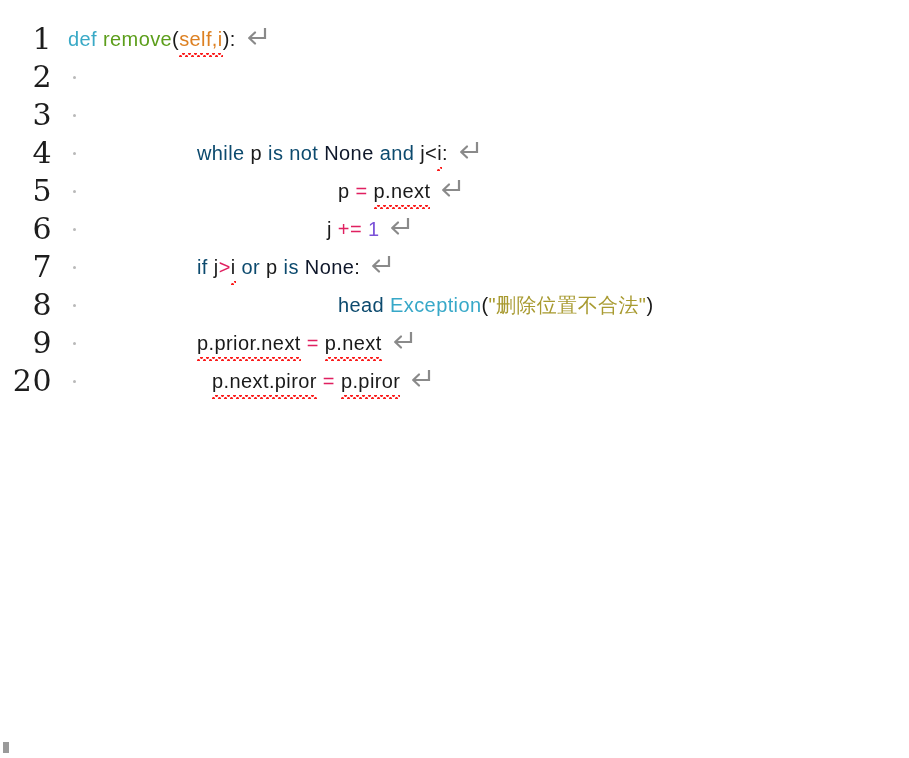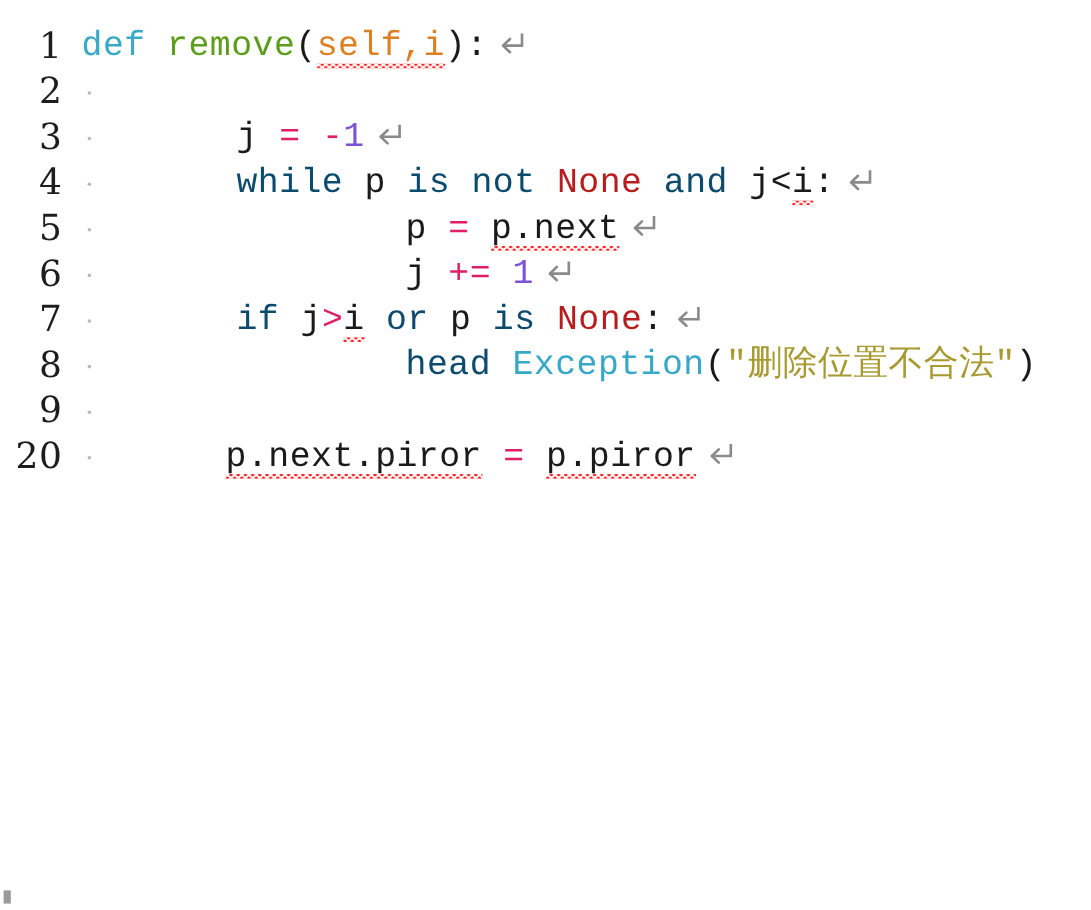--- a/index.html
+++ b/index.html
@@ -48,34 +48,34 @@
     top: 18px;
     width: 3px;
     height: 3px;
     background: #b9b9b9;
     border-radius: 50%;
   }
 
   .code-text {
     position: absolute;
     top: 0;
-    font-family: Liberation Mono, monospace;
-    font-size: 29px;
+    font-family: Liberation Sans, sans-serif;
+    font-size: 20px;
     line-height: 38px;
     color: #1a1a1a;
     white-space: pre;
     letter-spacing: 0.4px;
   }
 
   
   .tok-kw       { color: #0c4a6e; }
   .tok-def      { color: #39a9c6; }
   .tok-fn       { color: #5c9e1b; }
   .tok-param    { color: #dd8022; }
-  .tok-const    { color: #b91c1c; }
+  .tok-const    { color: #0f172a; }
   .tok-num      { color: #7b52d8; }
   .tok-op       { color: #e02060; }
   .tok-cls      { color: #37a8c8; text-align: right; }
   .tok-str      { color: #a89a30; }
   .tok-plain    { color: #1a1a1a; }
 
   
   .squiggle {
     position: relative;
     display: inline-block;
@@ -124,69 +124,69 @@
               <path d="M12 6.5 L6.2 12 L12 17.5" fill="none" stroke="#8a8a8a" stroke-width="2.2" stroke-linecap="round" stroke-linejoin="round"></path>
             </svg></span></div>
       </div>
       <div class="code-line" style="top: 58px;">
         <div class="gutter">2</div>
         <div class="ws-dot" style="left: 73px;"></div>
       </div>
       <div class="code-line" style="top: 96px;">
         <div class="gutter">3</div>
         <div class="ws-dot" style="left: 73px;"></div>
-        <div class="code-text" style="left: 197px;"><span class="tok-plain">j</span><span class="tok-plain"> </span><span class="tok-op">=</span><span class="tok-plain"> </span><span class="tok-op">-</span><span class="tok-num">1</span><span class="ret"><svg width="24" height="22" viewBox="0 0 24 22" xmlns="http://www.w3.org/2000/svg">
-              <path d="M22 3 L22 12 L7 12" fill="none" stroke="#8a8a8a" stroke-width="2.2" stroke-linecap="square" stroke-linejoin="miter"></path>
-              <path d="M12 6.5 L6.2 12 L12 17.5" fill="none" stroke="#8a8a8a" stroke-width="2.2" stroke-linecap="round" stroke-linejoin="round"></path>
-            </svg></span></div>
       </div>
       <div class="code-line" style="top: 134px;">
         <div class="gutter">4</div>
         <div class="ws-dot" style="left: 73px;"></div>
         <div class="code-text" style="left: 197px;"><span class="tok-kw">while</span><span class="tok-plain"> </span><span class="tok-plain">p</span><span class="tok-plain"> </span><span class="tok-kw">is</span><span class="tok-plain"> </span><span class="tok-kw">not</span><span class="tok-plain"> </span><span class="tok-const">None</span><span class="tok-plain"> </span><span class="tok-kw">and</span><span class="tok-plain"> </span><span class="tok-plain">j</span><span class="tok-plain">&lt;</span><span class="tok-plain squiggle">i</span><span class="tok-plain">:</span><span class="ret"><svg width="24" height="22" viewBox="0 0 24 22" xmlns="http://www.w3.org/2000/svg">
               <path d="M22 3 L22 12 L7 12" fill="none" stroke="#8a8a8a" stroke-width="2.2" stroke-linecap="square" stroke-linejoin="miter"></path>
               <path d="M12 6.5 L6.2 12 L12 17.5" fill="none" stroke="#8a8a8a" stroke-width="2.2" stroke-linecap="round" stroke-linejoin="round"></path>
             </svg></span></div>
       </div>
       <div class="code-line" style="top: 172px;">
         <div class="gutter">5</div>
         <div class="ws-dot" style="left: 73px;"></div>
         <div class="code-text" style="left: 338px; text-align: right;"><span class="tok-plain">p</span><span class="tok-plain"> </span><span class="tok-op">=</span><span class="tok-plain"> </span><span class="tok-plain squiggle">p.next</span><span class="ret"><svg width="24" height="22" viewBox="0 0 24 22" xmlns="http://www.w3.org/2000/svg">
               <path d="M22 3 L22 12 L7 12" fill="none" stroke="#8a8a8a" stroke-width="2.2" stroke-linecap="square" stroke-linejoin="miter"></path>
               <path d="M12 6.5 L6.2 12 L12 17.5" fill="none" stroke="#8a8a8a" stroke-width="2.2" stroke-linecap="round" stroke-linejoin="round"></path>
             </svg></span></div>
       </div>
       <div class="code-line" style="top: 210px;">
         <div class="gutter">6</div>
         <div class="ws-dot" style="left: 73px;"></div>
-        <div class="code-text" style="left: 338px;"><span class="tok-plain">j</span><span class="tok-plain"> </span><span class="tok-op">+=</span><span class="tok-plain"> </span><span class="tok-num">1</span><span class="ret"><svg width="24" height="22" viewBox="0 0 24 22" xmlns="http://www.w3.org/2000/svg">
+        <div class="code-text" style="left: 327px;"><span class="tok-plain">j</span><span class="tok-plain"> </span><span class="tok-op">+=</span><span class="tok-plain"> </span><span class="tok-num">1</span><span class="ret"><svg width="24" height="22" viewBox="0 0 24 22" xmlns="http://www.w3.org/2000/svg">
               <path d="M22 3 L22 12 L7 12" fill="none" stroke="#8a8a8a" stroke-width="2.2" stroke-linecap="square" stroke-linejoin="miter"></path>
               <path d="M12 6.5 L6.2 12 L12 17.5" fill="none" stroke="#8a8a8a" stroke-width="2.2" stroke-linecap="round" stroke-linejoin="round"></path>
             </svg></span></div>
       </div>
       <div class="code-line" style="top: 248px;">
         <div class="gutter">7</div>
         <div class="ws-dot" style="left: 73px;"></div>
         <div class="code-text" style="left: 197px;"><span class="tok-kw">if</span><span class="tok-plain"> </span><span class="tok-plain">j</span><span class="tok-op">&gt;</span><span class="tok-plain squiggle">i</span><span class="tok-plain"> </span><span class="tok-kw">or</span><span class="tok-plain"> </span><span class="tok-plain">p</span><span class="tok-plain"> </span><span class="tok-kw">is</span><span class="tok-plain"> </span><span class="tok-const">None</span><span class="tok-plain">:</span><span class="ret"><svg width="24" height="22" viewBox="0 0 24 22" xmlns="http://www.w3.org/2000/svg">
               <path d="M22 3 L22 12 L7 12" fill="none" stroke="#8a8a8a" stroke-width="2.2" stroke-linecap="square" stroke-linejoin="miter"></path>
               <path d="M12 6.5 L6.2 12 L12 17.5" fill="none" stroke="#8a8a8a" stroke-width="2.2" stroke-linecap="round" stroke-linejoin="round"></path>
             </svg></span></div>
       </div>
       <div class="code-line" style="top: 286px;">
         <div class="gutter">8</div>
         <div class="ws-dot" style="left: 73px;"></div>
         <div class="code-text" style="left: 338px;"><span class="tok-kw">head</span><span class="tok-plain"> </span><span class="tok-cls">Exception</span><span class="tok-plain">(</span><span class="tok-str">"删除位置不合法"</span><span class="tok-plain">)</span></div>
       </div>
       <div class="code-line" style="top: 324px;">
         <div class="gutter">9</div>
         <div class="ws-dot" style="left: 73px;"></div>
+        <div class="code-text" style="left: 197px;"><span class="tok-plain squiggle">p.prior.next</span><span class="tok-plain"> </span><span class="tok-op">=</span><span class="tok-plain"> </span><span class="tok-plain squiggle">p.next</span><span class="ret"><svg width="24" height="22" viewBox="0 0 24 22" xmlns="http://www.w3.org/2000/svg">
+              <path d="M22 3 L22 12 L7 12" fill="none" stroke="#8a8a8a" stroke-width="2.2" stroke-linecap="square" stroke-linejoin="miter"></path>
+              <path d="M12 6.5 L6.2 12 L12 17.5" fill="none" stroke="#8a8a8a" stroke-width="2.2" stroke-linecap="round" stroke-linejoin="round"></path>
+            </svg></span></div>
       </div>
       <div class="code-line" style="top: 362px;">
         <div class="gutter">20</div>
         <div class="ws-dot" style="left: 73px;"></div>
-        <div class="code-text" style="left: 188px;"><span class="tok-plain squiggle">p.next.piror</span><span class="tok-plain"> </span><span class="tok-op">=</span><span class="tok-plain"> </span><span class="tok-plain squiggle">p.piror</span><span class="ret"><svg width="24" height="22" viewBox="0 0 24 22" xmlns="http://www.w3.org/2000/svg">
+        <div class="code-text" style="left: 212px;"><span class="tok-plain squiggle">p.next.piror</span><span class="tok-plain"> </span><span class="tok-op">=</span><span class="tok-plain"> </span><span class="tok-plain squiggle">p.piror</span><span class="ret"><svg width="24" height="22" viewBox="0 0 24 22" xmlns="http://www.w3.org/2000/svg">
               <path d="M22 3 L22 12 L7 12" fill="none" stroke="#8a8a8a" stroke-width="2.2" stroke-linecap="square" stroke-linejoin="miter"></path>
               <path d="M12 6.5 L6.2 12 L12 17.5" fill="none" stroke="#8a8a8a" stroke-width="2.2" stroke-linecap="round" stroke-linejoin="round"></path>
             </svg></span></div>
       </div>
     </div>
   <div class="cursor-mark"></div>
 </div>
 
 </body></html>

